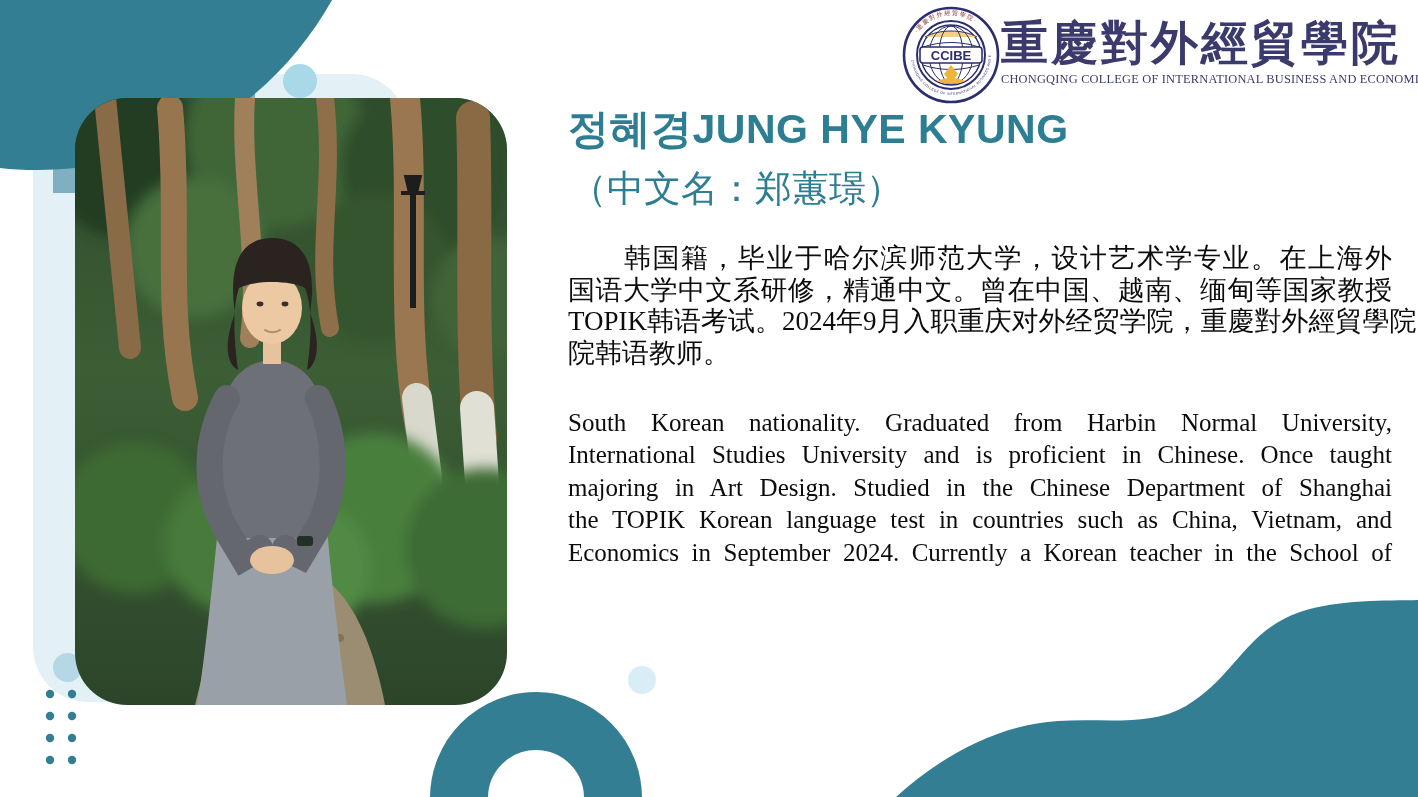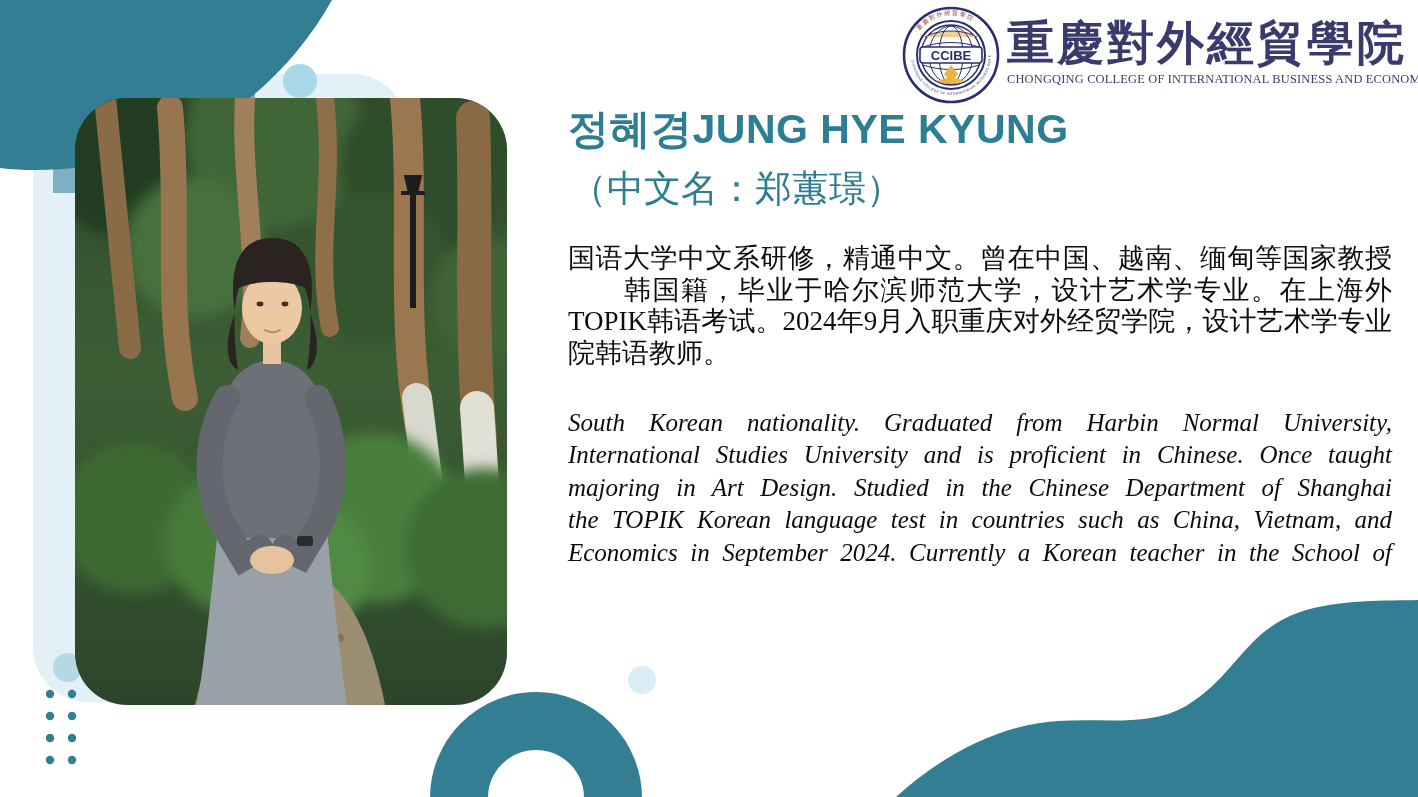--- a/index.html
+++ b/index.html
@@ -16,31 +16,31 @@
   svg.teal-blob { position:absolute; left:0; top:0; }
   svg.bottom-decor { position:absolute; left:0; top:0; z-index:1; }
 
   
   .photo-frame { position:absolute; left:75px; top:98px; width:432px; height:607px; border-radius:52px; overflow:hidden; z-index:2; }
   .photo-frame svg { display:block; }
 
   
   .logo { position:absolute; left:901px; top:5px; width:514px; height:102px; z-index:3; display:flex; align-items:flex-start; }
   .emblem { width:100px; height:100px; flex:0 0 auto; }
-  .logo-text { margin-left:6px; padding-top:10px; width:404px; }
+  .logo-text { margin-left:0; padding-top:10px; width:404px; }
   .logo-cn { font-family:"Liberation Serif", serif; font-weight:bold; font-size:47px; line-height:56px; color:#3b3a6c; letter-spacing:3px; white-space:nowrap; }
   .logo-en { font-family:"Liberation Serif", serif; font-size:12.4px; color:#3b3a6c; letter-spacing:.2px; white-space:nowrap; margin-top:1px; }
 
   
   .content { position:absolute; left:568px; top:0; width:824px; height:695px; z-index:2; }
   .title { position:absolute; top:102px; left:0; font-family:"Liberation Sans", sans-serif; font-weight:bold; font-size:41px; color:#2e7e93; letter-spacing:0.5px; white-space:nowrap; }
   .subtitle { position:absolute; top:164px; left:2px; font-family:"Liberation Serif", serif; font-weight:normal; font-size:37px; color:#2e7e93; white-space:nowrap; }
   .para { position:absolute; left:0; width:824px; color:#0c0c0c; }
   .para-zh { top:243px; font-size:27px; line-height:31.5px; }
-  .para-en { top:407px; font-size:25px; line-height:32.4px;font-style:italic; }
+  .para-en { top:407px; font-size:25px; line-height:32.4px; }
   .line { display:block; white-space:nowrap; }
   .jline { text-align:justify; text-align-last:justify; }
   .indent { padding-left:56px; }
 </style>
 </head>
 <body>
 
 <div class="slide">
 
   <div class="decor">
@@ -190,23 +190,23 @@
       <div class="logo-cn">重慶對外經貿學院</div>
       <div class="logo-en">CHONGQING COLLEGE OF INTERNATIONAL BUSINESS AND ECONOMICS</div>
     </div>
   </header>
 
   <main class="content">
     <h1 class="title">정혜경JUNG HYE KYUNG</h1>
     <h2 class="subtitle">（中文名：郑蕙璟）</h2>
 
     <div class="para para-zh">
+      <span class="line jline indent">韩国籍，毕业于哈尔滨师范大学，设计艺术学专业。在上海外</span>
       <span class="line jline">国语大学中文系研修，精通中文。曾在中国、越南、缅甸等国家教授</span>
-      <span class="line jline indent">韩国籍，毕业于哈尔滨师范大学，设计艺术学专业。在上海外</span>
-      <span class="line jline">TOPIK韩语考试。2024年9月入职重庆对外经贸学院，设计艺术学专业</span>
+      <span class="line jline">TOPIK韩语考试。2024年9月入职重庆对外经贸学院，重慶對外經貿學院</span>
       <span class="line">院韩语教师。</span>
     </div>
 
     <div class="para para-en">
       <span class="line jline">South Korean nationality. Graduated from Harbin Normal University,</span>
       <span class="line jline">International Studies University and is proficient in Chinese. Once taught</span>
       <span class="line jline">majoring in Art Design. Studied in the Chinese Department of Shanghai</span>
       <span class="line jline">the TOPIK Korean language test in countries such as China, Vietnam, and</span>
       <span class="line jline">Economics in September 2024. Currently a Korean teacher in the School of</span>
     </div>

